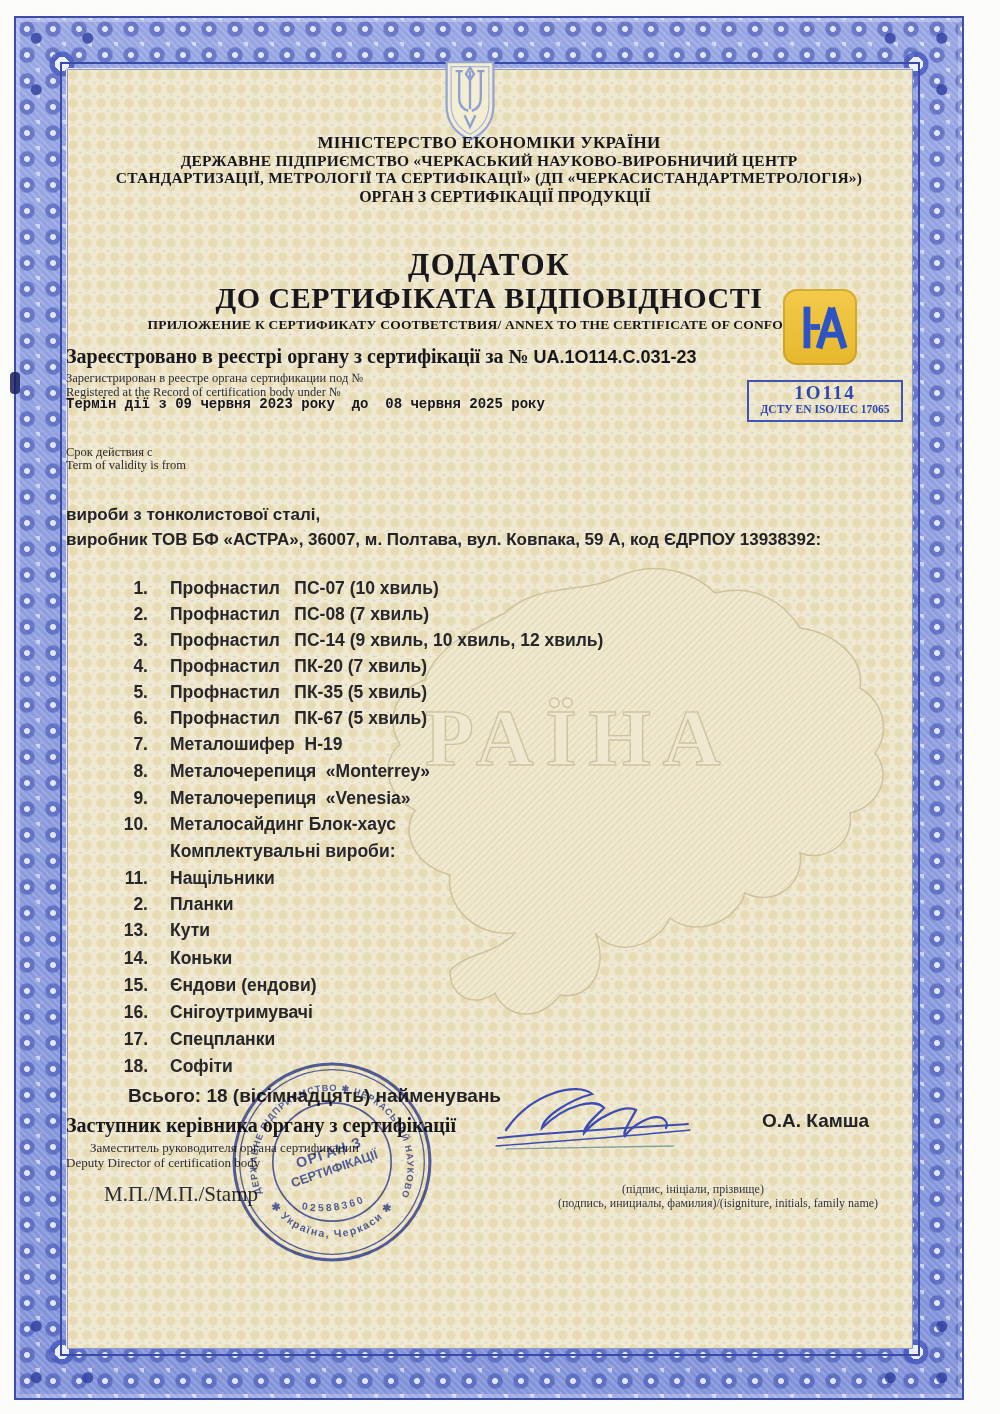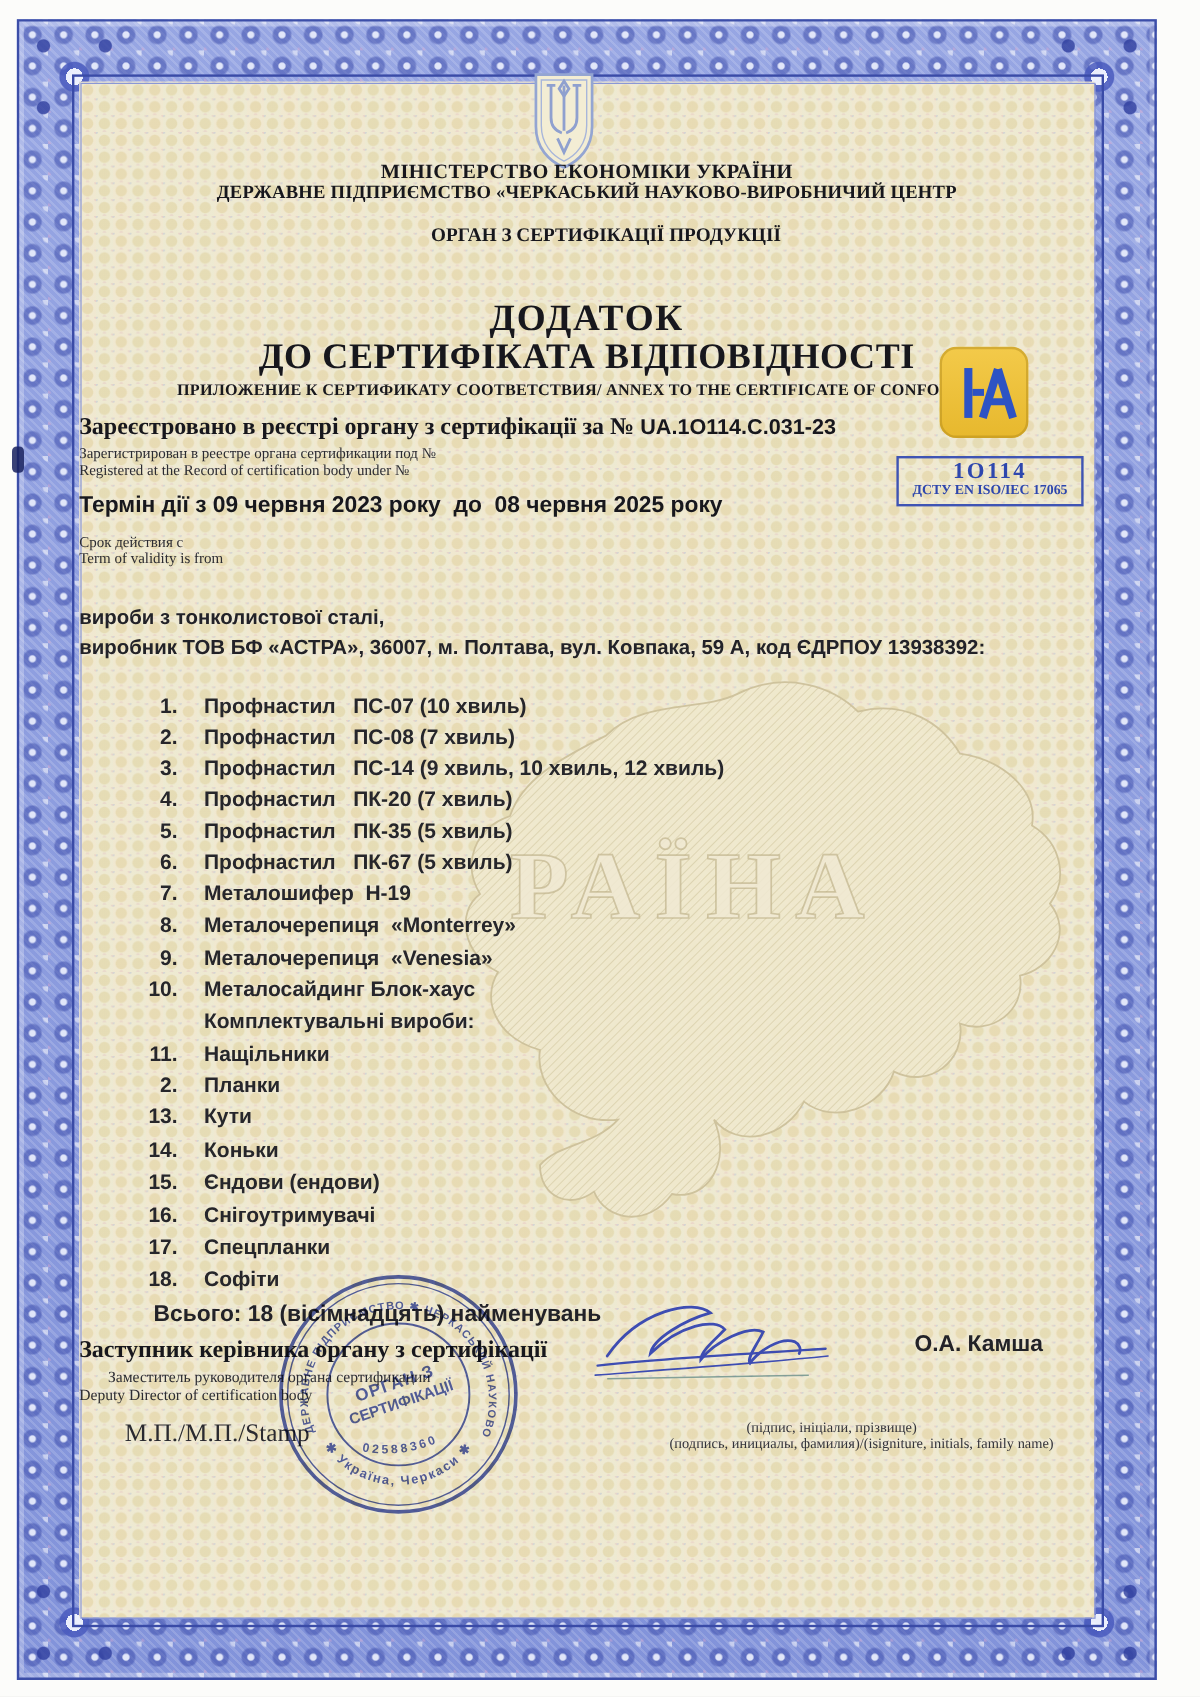--- a/index.html
+++ b/index.html
@@ -48,21 +48,21 @@
   .h-ministry{top:133px;font-size:17px;letter-spacing:.3px;color:#17171d;}
   .h-ent{font-size:15.5px;letter-spacing:.2px;color:#17171d;}
   .h-org{top:188px;font-size:16px;color:#17171d;padding-left:16px;}
   .t1{top:247px;font-size:31px;letter-spacing:1.5px;color:#17171d;}
   .t2{top:281px;font-size:30px;letter-spacing:.5px;color:#17171d;}
   .t3{top:317px;font-size:13.5px;letter-spacing:.2px;color:#17171d;}
 
   .reg-main{left:66px;top:345px;font-size:20px;color:#17171d;}
   .reg-num{font-family:"Liberation Sans",sans-serif;font-size:18px;}
   .sub{font-size:12.5px;color:#2c2c32;}
-  .val-main{left:66px;top:411px;font-size:19px;font-weight:bold;color:#17171d;}
+  .val-main{left:66px;top:396px;font-size:14px;font-weight:bold;color:#17171d;font-family:Liberation Mono, monospace;}
 
   .intro{left:66px;font-size:17px;font-weight:bold;color:#222228;}
 
   .row{position:absolute;left:100px;font-family:"Liberation Sans",sans-serif;
        font-weight:bold;font-size:17.5px;color:#26262b;}
   .row .num{display:inline-block;width:48px;text-align:right;}
   .row .txt{margin-left:22px;white-space:pre;}
 
   .total{left:128px;top:1085px;font-size:19px;font-weight:bold;color:#222228;}
 
@@ -125,20 +125,21 @@
       <path d="M30,10 l4.5,7 -4.5,7 -4.5,-7 Z"></path>
       <path d="M18,14 V44 C18,52 22,56 28,58"></path>
       <path d="M42,14 V44 C42,52 38,56 32,58"></path>
       <path d="M14,14 h8 M38,14 h8"></path>
       <path d="M24,63 L30,76 L36,63"></path>
     </g>
   </svg>
 
   <div class="abs ctr serifB h-ministry">МІНІСТЕРСТВО ЕКОНОМІКИ УКРАЇНИ</div>
   <div class="abs ctr serifB h-ent" style="top:152px;">ДЕРЖАВНЕ ПІДПРИЄМСТВО «ЧЕРКАСЬКИЙ НАУКОВО-ВИРОБНИЧИЙ ЦЕНТР</div>
+  <div class="abs ctr serifB h-ent" style="top:169px;">СТАНДАРТИЗАЦІЇ, МЕТРОЛОГІЇ ТА СЕРТИФІКАЦІЇ» (ДП «ЧЕРКАСИСТАНДАРТМЕТРОЛОГІЯ»)</div>
   <div class="abs ctr serifB h-org">ОРГАН З СЕРТИФІКАЦІЇ ПРОДУКЦІЇ</div>
 
   <div class="abs ctr serifB t1">ДОДАТОК</div>
   <div class="abs ctr serifB t2">ДО СЕРТИФІКАТА ВІДПОВІДНОСТІ</div>
   <div class="abs ctr serifB t3">ПРИЛОЖЕНИЕ К СЕРТИФИКАТУ СООТВЕТСТВИЯ/ ANNEX TO THE CERTIFICATE OF CONFORMITY</div>
 
   <div class="abs badge">
     <svg style="position:absolute;left:8px;top:8px;width:58px;height:60px;" viewBox="0 0 60 60">
       <g fill="#2d53c4" stroke="none">
         <rect x="13" y="9" width="7" height="43"></rect>

